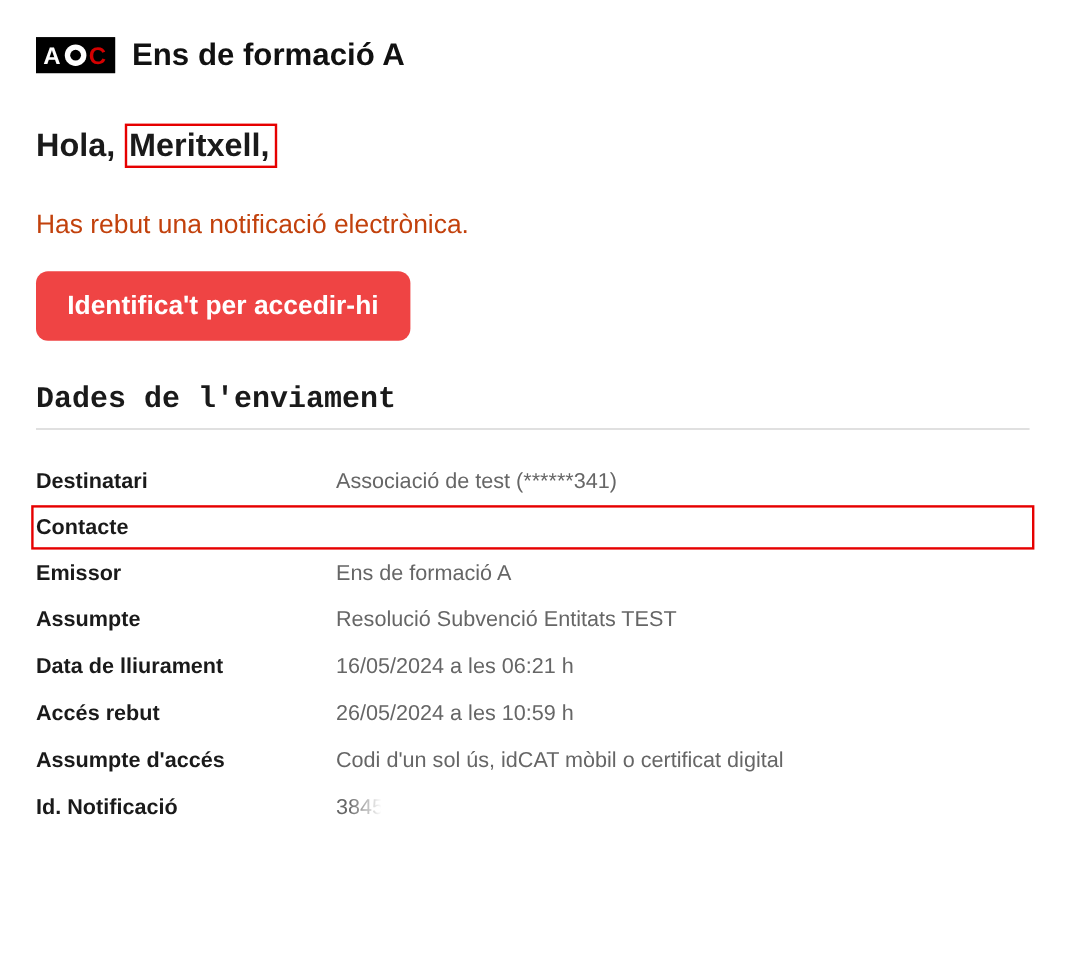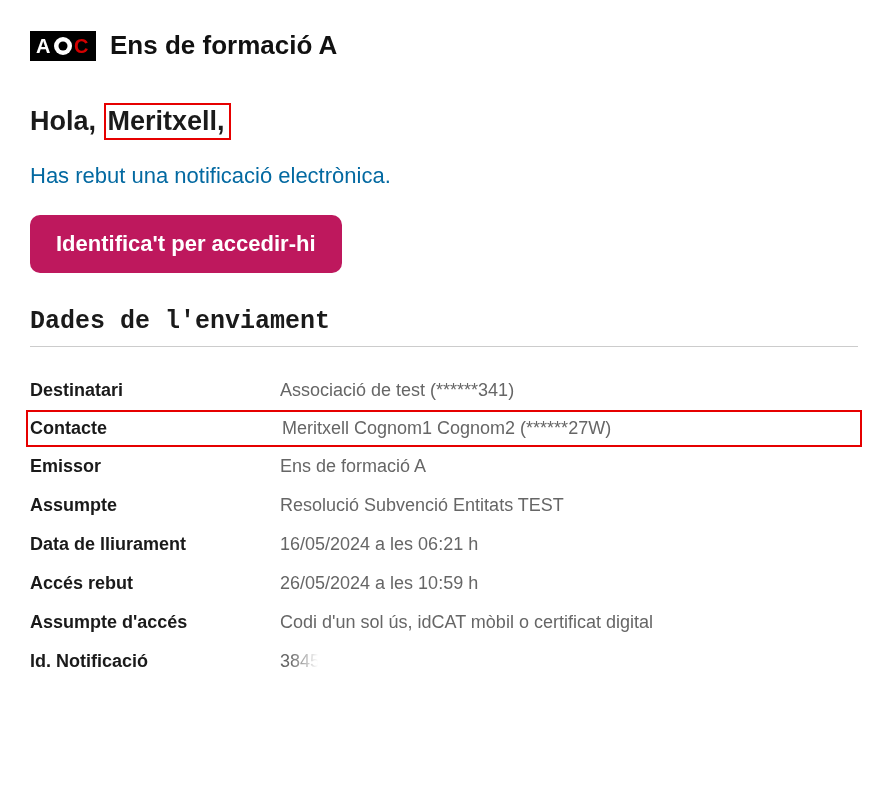--- a/index.html
+++ b/index.html
@@ -28,37 +28,37 @@
     }
     .logo svg { display: block; }
     .org-title {
       font-size: 26px;
       font-weight: 700;
       color: #111;
     }
     .greeting-wrap {
       font-size: 27px;
       font-weight: 700;
-      margin-bottom: 23px;
+      margin-bottom: 34px;
     }
     .greeting-wrap .prefix { }
     .greeting-wrap .name-box {
       display: inline-block;
       border: 2.5px solid #e60000;
       padding: 3px 4px 3px 2px;
       line-height: 1;
     }
     .subtext {
       font-size: 22px;
-      color: #0369a1;
+      color: #c2410c;
       margin-bottom: 26px;
     }
     .access-btn {
       display: inline-block;
-      background: #be185d;
+      background: #ef4444;
       color: #fff;
       font-size: 22px;
       font-weight: 700;
       border: none;
       border-radius: 10px;
       padding: 16px 26px;
       cursor: pointer;
       margin-bottom: 34px;
     }
     .section-heading {
@@ -138,21 +138,20 @@
 <hr class="divider">
 
 
 <div class="kv-row">
   <div class="kv-label">Destinatari</div>
   <div class="kv-value">Associació de test (******341)</div>
 </div>
 
 <div class="kv-row row-highlight">
   <div class="kv-label">Contacte</div>
-  <div class="kv-value">Meritxell Cognom1 Cognom2 (******27W)</div>
 </div>
 
 <div class="kv-row">
   <div class="kv-label">Emissor</div>
   <div class="kv-value">Ens de formació A</div>
 </div>
 
 <div class="kv-row">
   <div class="kv-label">Assumpte</div>
   <div class="kv-value">Resolució Subvenció Entitats TEST</div>

